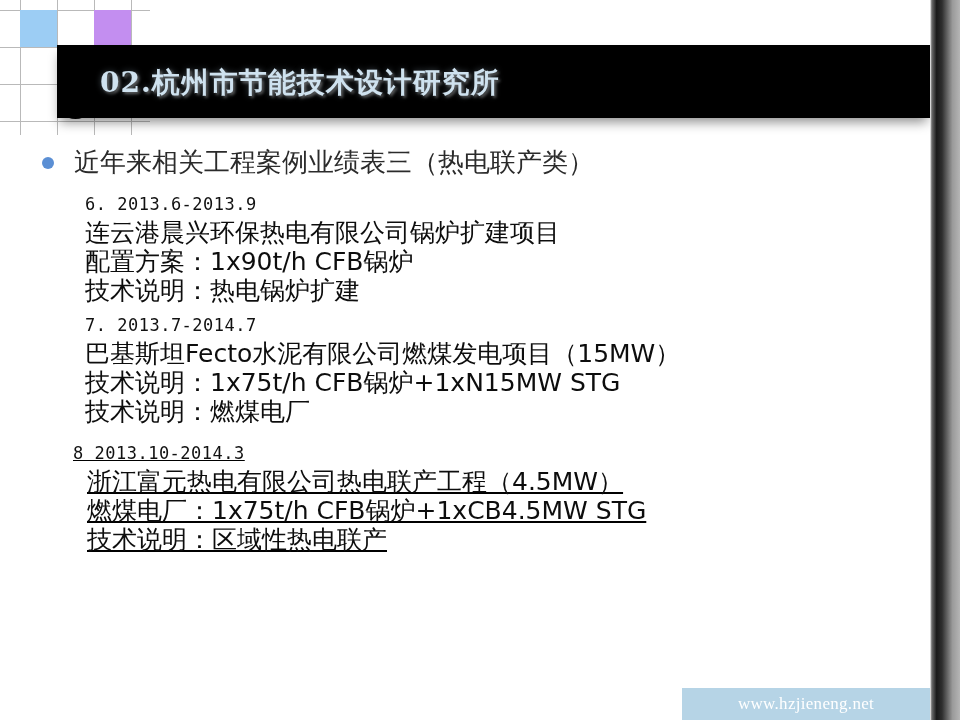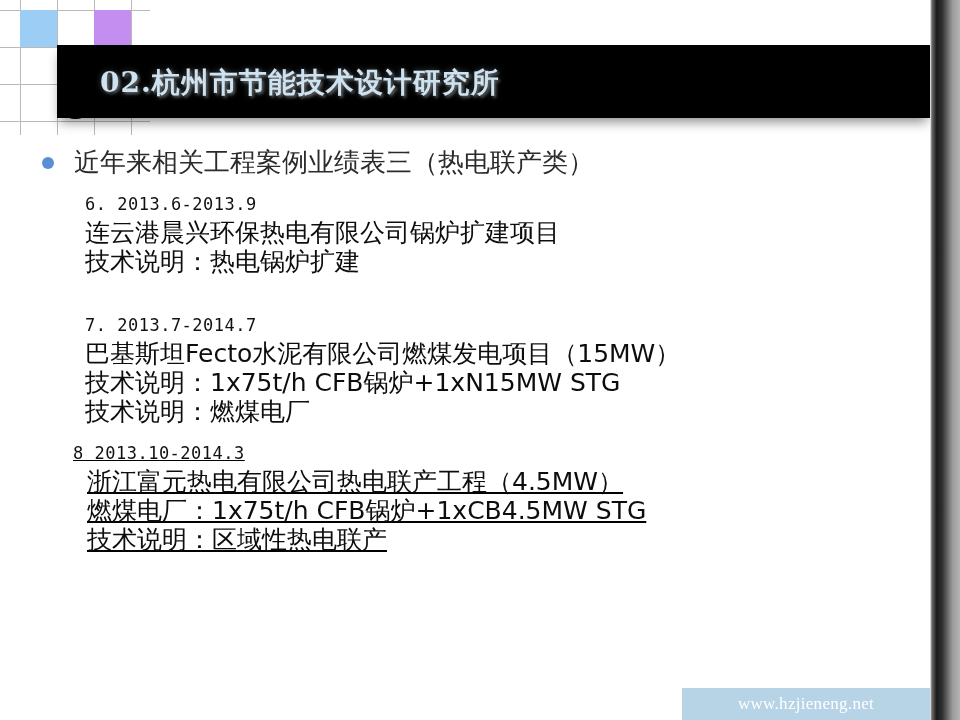--- a/index.html
+++ b/index.html
@@ -197,20 +197,21 @@
 
     <div class="bullet-row">
       <span class="bullet-dot"></span>
       <span class="bullet-text">近年来相关工程案例业绩表三（热电联产类）</span>
     </div>
 
     <div class="entry" style="top:30px;margin-top:24px;">
       <div class="entry-num">6.  2013.6-2013.9</div>
       <div class="entry-body">
         <div class="entry-line">连云港晨兴环保热电有限公司锅炉扩建项目</div>
+        <div class="entry-line">配置方案：1x90t/h CFB锅炉</div>
         <div class="entry-line">技术说明：热电锅炉扩建</div>
       </div>
     </div>
 
     <div class="entry" style="top:175px;">
       <div class="entry-num">7.  2013.7-2014.7</div>
       <div class="entry-body">
         <div class="entry-line">巴基斯坦Fecto水泥有限公司燃煤发电项目（15MW）</div>
         <div class="entry-line">技术说明：1x75t/h CFB锅炉+1xN15MW STG</div>
         <div class="entry-line">技术说明：燃煤电厂</div>

